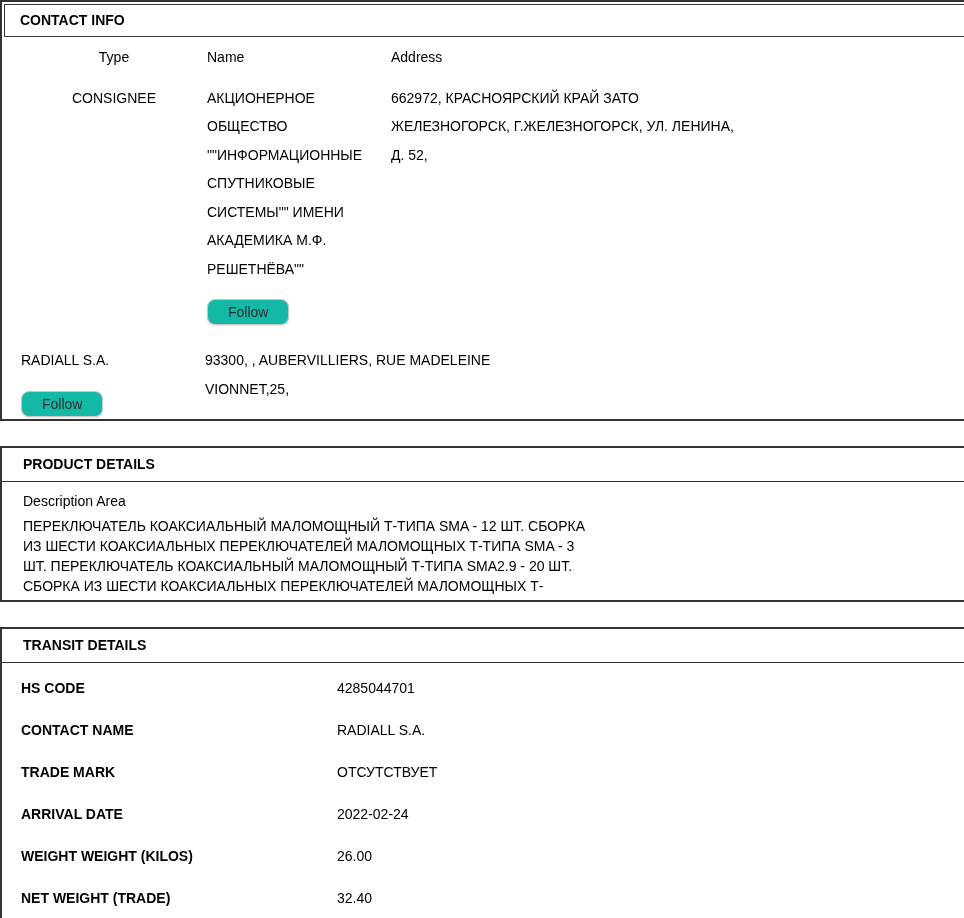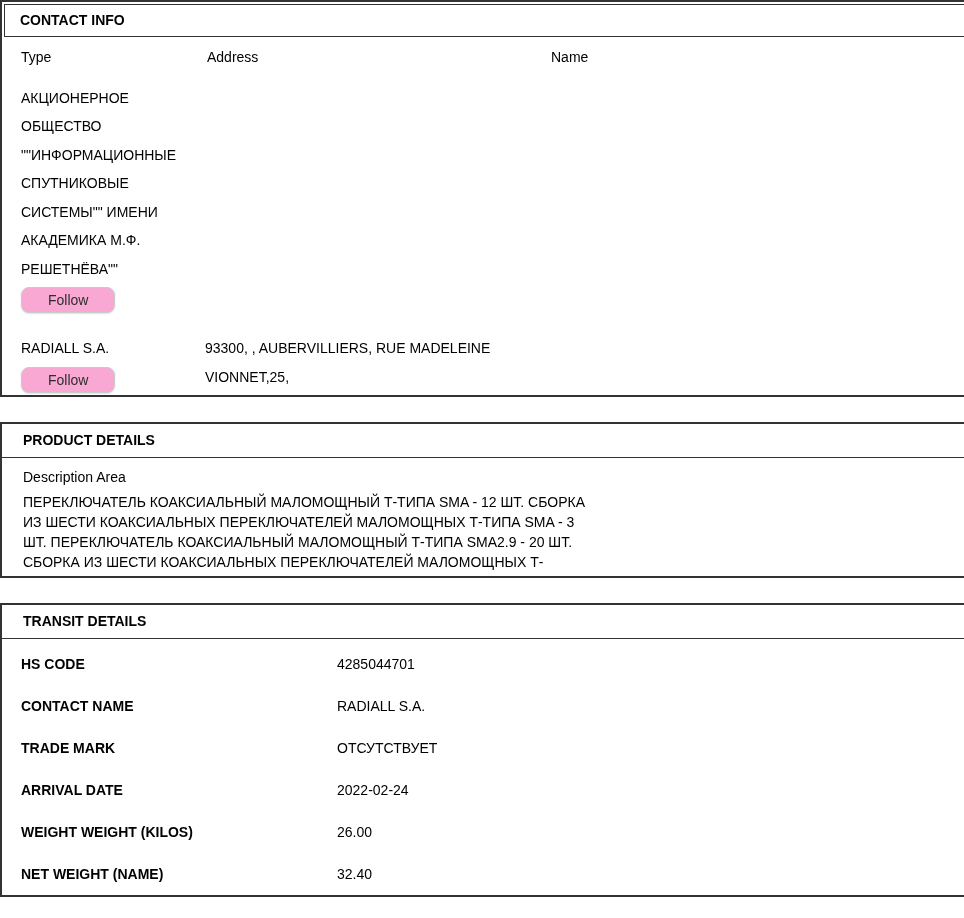--- a/index.html
+++ b/index.html
@@ -37,36 +37,36 @@
     font-weight: bold;
     font-size: 14px;
     line-height: 17px;
     border-bottom: 1px solid #333333;
   }
 
   
   .contact-table { padding: 4px 0 2px 19px; }
   .contact-row { display: flex; align-items: flex-start; }
   .contact-row .col { line-height: 28.5px; }
-  .col-type    { width: 186px; }
+  .col-type    { width: 186px; text-align: center; }
   .col-name    { width: 184px; padding-right: 4px; }
   .col-address { width: 344px; }
   .row-head { margin-bottom: 12px; }
   .row-head .col { line-height: 28.5px; }
   .row-consignee { margin-bottom: 21px; }
 
   .follow-btn {
     display: block;
-    margin-top: 4px;
+    margin-top: 16px;
     height: 26px;
-    padding: 0 26px;
+    padding: 0 20px;
     font-family: "Liberation Sans", sans-serif;
     font-size: 14px;
     color: #2d2d2d;
-    background: #f9a8d4;
+    background: #14b8a6;
     border: 1px solid #c9c9c9;
     border-radius: 8px;
     box-shadow: 0 1px 2px rgba(0,0,0,0.12);
     cursor: pointer;
     line-height: 24px;
   }
 
   
   .desc-label { margin: 10px 0 0 21px; line-height: 18px; }
   .desc-text {
@@ -88,29 +88,31 @@
 
 <div class="page">
 
   <section class="box">
     <div class="box-caption">
       <span>CONTACT INFO</span>
     </div>
     <div class="contact-table">
       <div class="contact-row row-head">
         <div class="col col-type">Type</div>
+        <div class="col col-name">Name</div>
         <div class="col col-address">Address</div>
-        <div class="col col-name">Name</div>
       </div>
 
       <div class="contact-row row-consignee">
+        <div class="col col-type">CONSIGNEE</div>
         <div class="col col-name">
           <span>АКЦИОНЕРНОЕ ОБЩЕСТВО ""ИНФОРМАЦИОННЫЕ СПУТНИКОВЫЕ СИСТЕМЫ"" ИМЕНИ АКАДЕМИКА М.Ф. РЕШЕТНЁВА""</span>
           <button class="follow-btn">Follow</button>
         </div>
+        <div class="col col-address">662972, КРАСНОЯРСКИЙ КРАЙ ЗАТО ЖЕЛЕЗНОГОРСК, Г.ЖЕЛЕЗНОГОРСК, УЛ. ЛЕНИНА, Д. 52,</div>
       </div>
 
       <div class="contact-row row-shipper">
         <div class="col col-name">
           <span>RADIALL S.A.</span>
           <button class="follow-btn">Follow</button>
         </div>
         <div class="col col-address">93300, , AUBERVILLIERS, RUE MADELEINE VIONNET,25,</div>
       </div>
     </div>
@@ -142,19 +144,19 @@
       </div>
       <div class="transit-row">
         <div class="t-label">ARRIVAL DATE</div>
         <div class="t-value">2022-02-24</div>
       </div>
       <div class="transit-row">
         <div class="t-label">WEIGHT WEIGHT (KILOS)</div>
         <div class="t-value">26.00</div>
       </div>
       <div class="transit-row">
-        <div class="t-label">NET WEIGHT (NAME)</div>
+        <div class="t-label">NET WEIGHT (TRADE)</div>
         <div class="t-value">32.40</div>
       </div>
     </div>
   </section>
 
 </div>
 
 </body></html>

